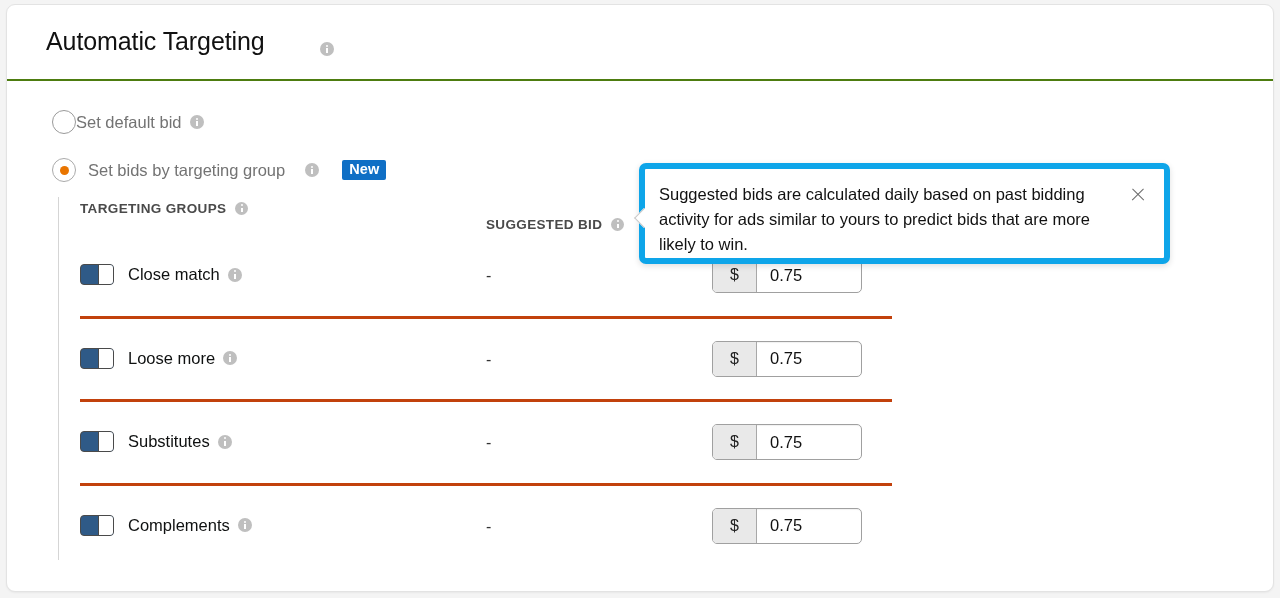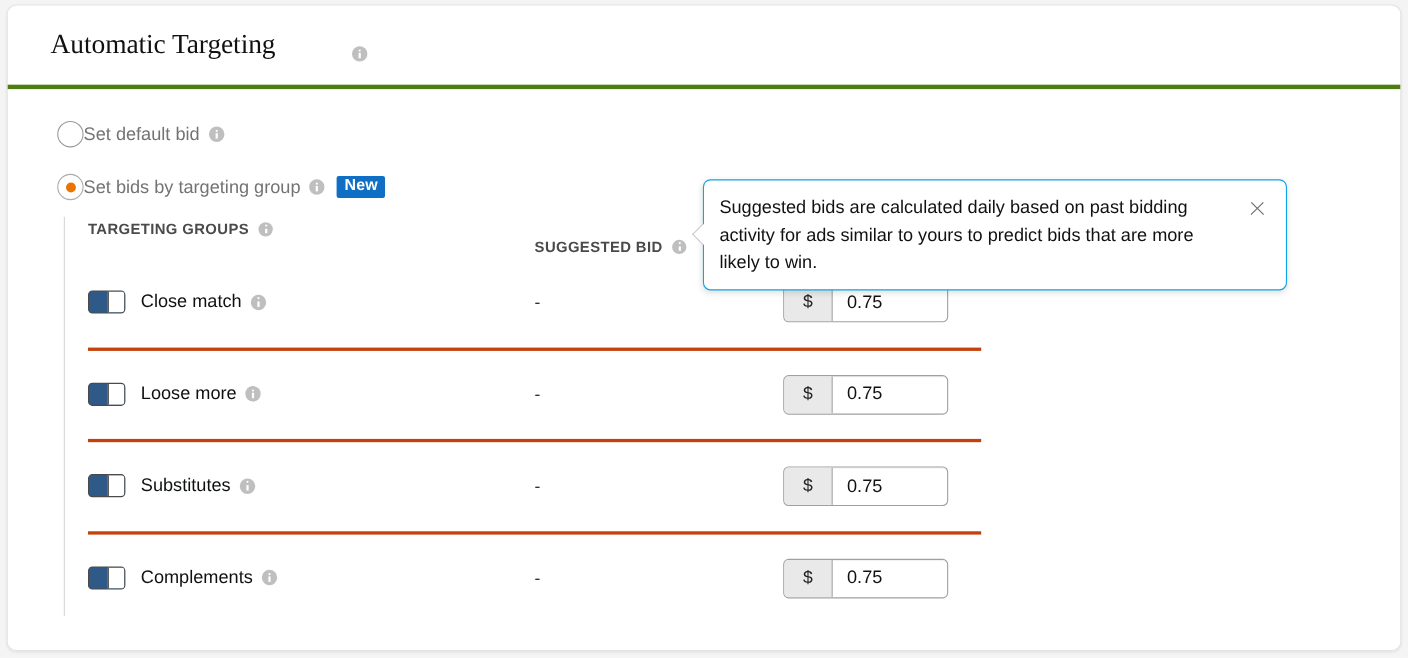--- a/index.html
+++ b/index.html
@@ -27,22 +27,21 @@
     height: 588px;
     background: #ffffff;
     border: 1px solid #e3e3e3;
     border-radius: 9px;
     box-shadow: 0 1px 2px rgba(0,0,0,0.05);
   }
 
   .card-header {
     position: relative;
     height: 76px;
-    border-bottom: 4px solid #4d7c0f;
-    font-family: Liberation Serif, serif;
+    border-bottom: 2px solid #4d7c0f;
   }
 
   .card-title {
     position: absolute;
     left: 39px;
     top: 22px;
     font-size: 25px;
     font-weight: 400;
     color: #111111;
     letter-spacing: -0.1px;
@@ -86,21 +85,21 @@
   }
 
   
   .radio-row {
     position: absolute;
     display: flex;
     align-items: center;
     white-space: nowrap;
   }
   .radio-row.r1 { left: 45px; top: 105px; }
-  .radio-row.r2 { left: 45px; top: 153px; }
+  .radio-row.r2 { left: 45px; top: 153px; gap: 12px; }
 
   .radio {
     width: 24px; height: 24px;
     border-radius: 50%;
     border: 1.4px solid #9a9a9a;
     background: #ffffff;
     position: relative;
     flex: 0 0 auto;
   }
   .radio.checked { border-color: #aaaaaa; }
@@ -259,21 +258,21 @@
   }
 
   
   .tooltip {
     position: absolute;
     left: 632px;
     top: 158px;
     width: 531px;
     min-height: 101px;
     background: #ffffff;
-    border: 1px solid #0ea5e9;
+    border: 6px solid #0ea5e9;
     border-radius: 7px;
     box-shadow: 0 2px 6px rgba(0,0,0,0.13);
     z-index: 20;
   }
   .tooltip-arrow {
     position: absolute;
     left: -8px;
     top: 42px;
     width: 14px; height: 14px;
     background: #ffffff;

